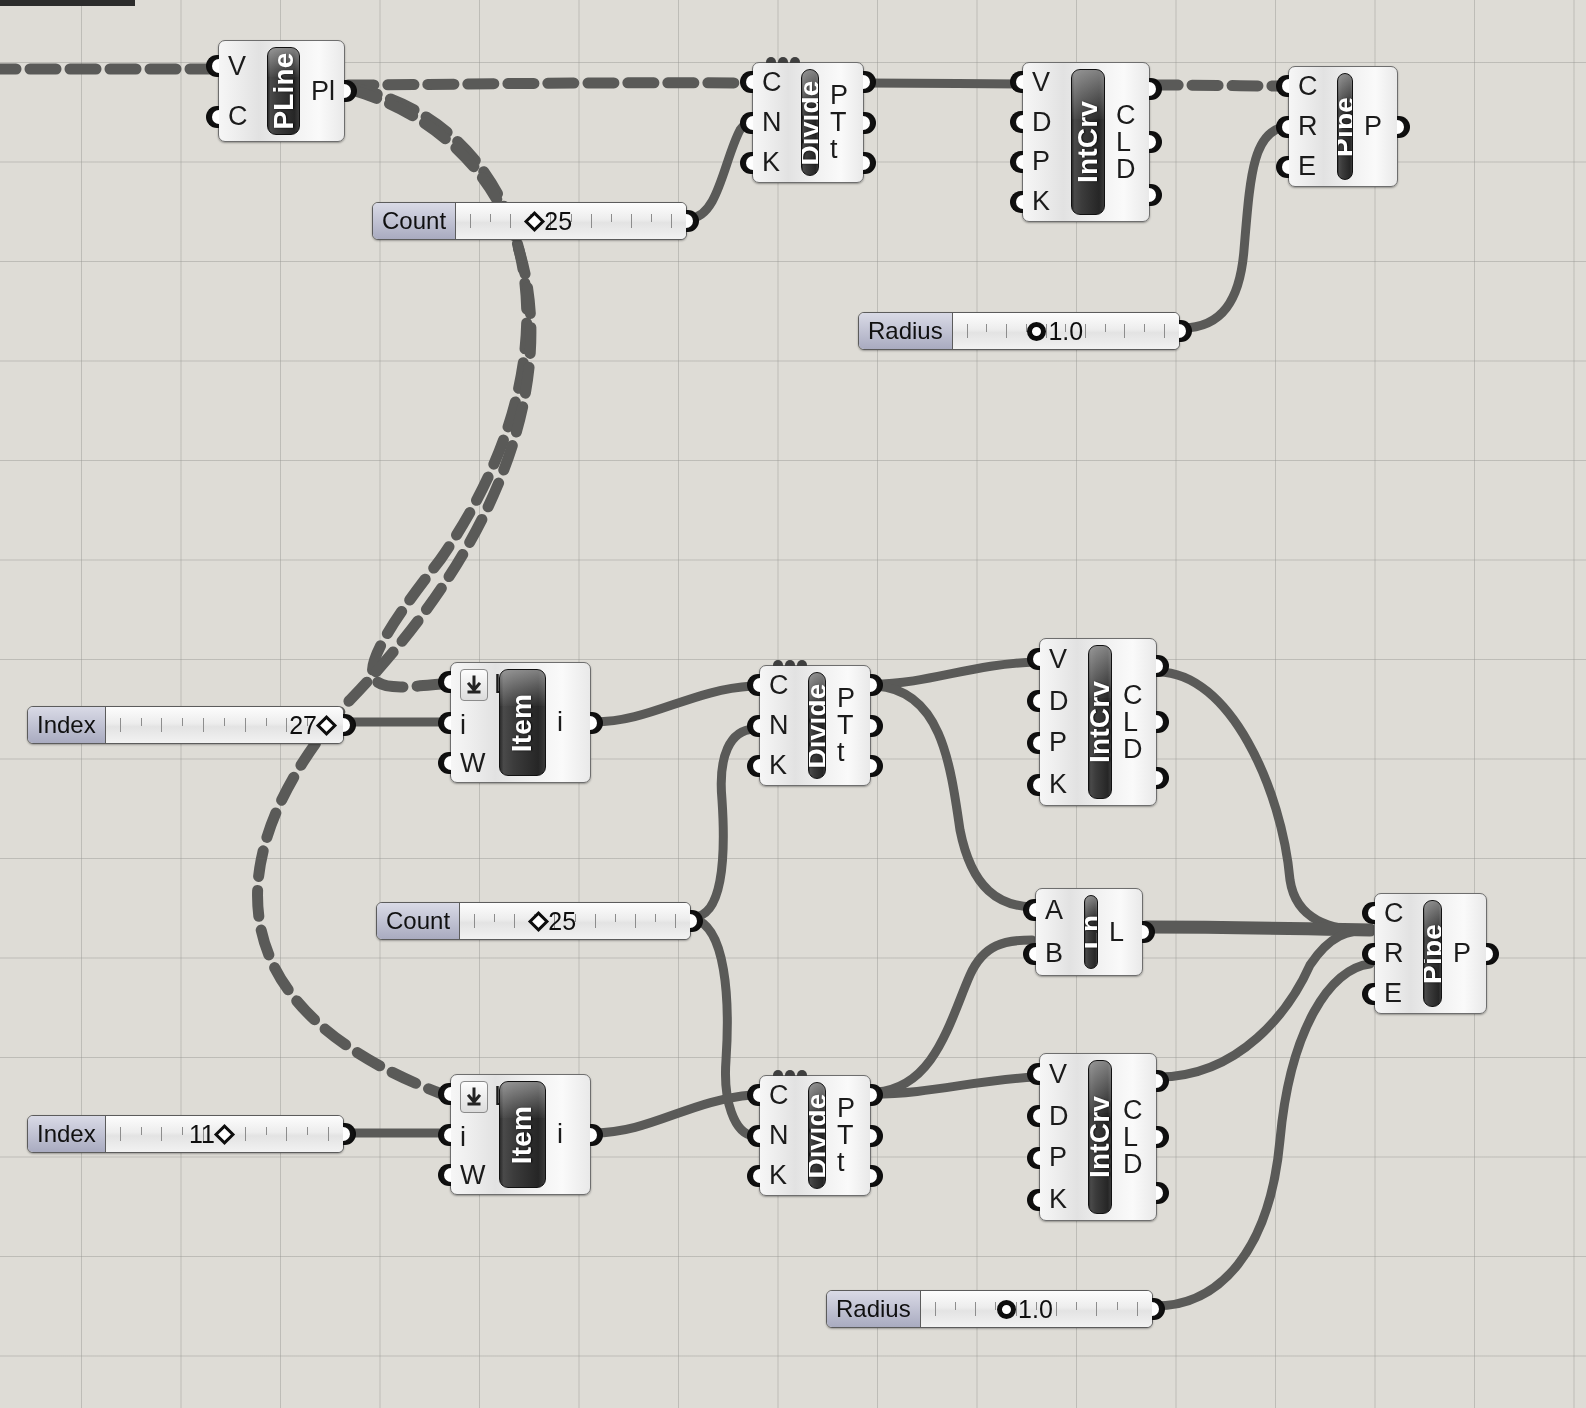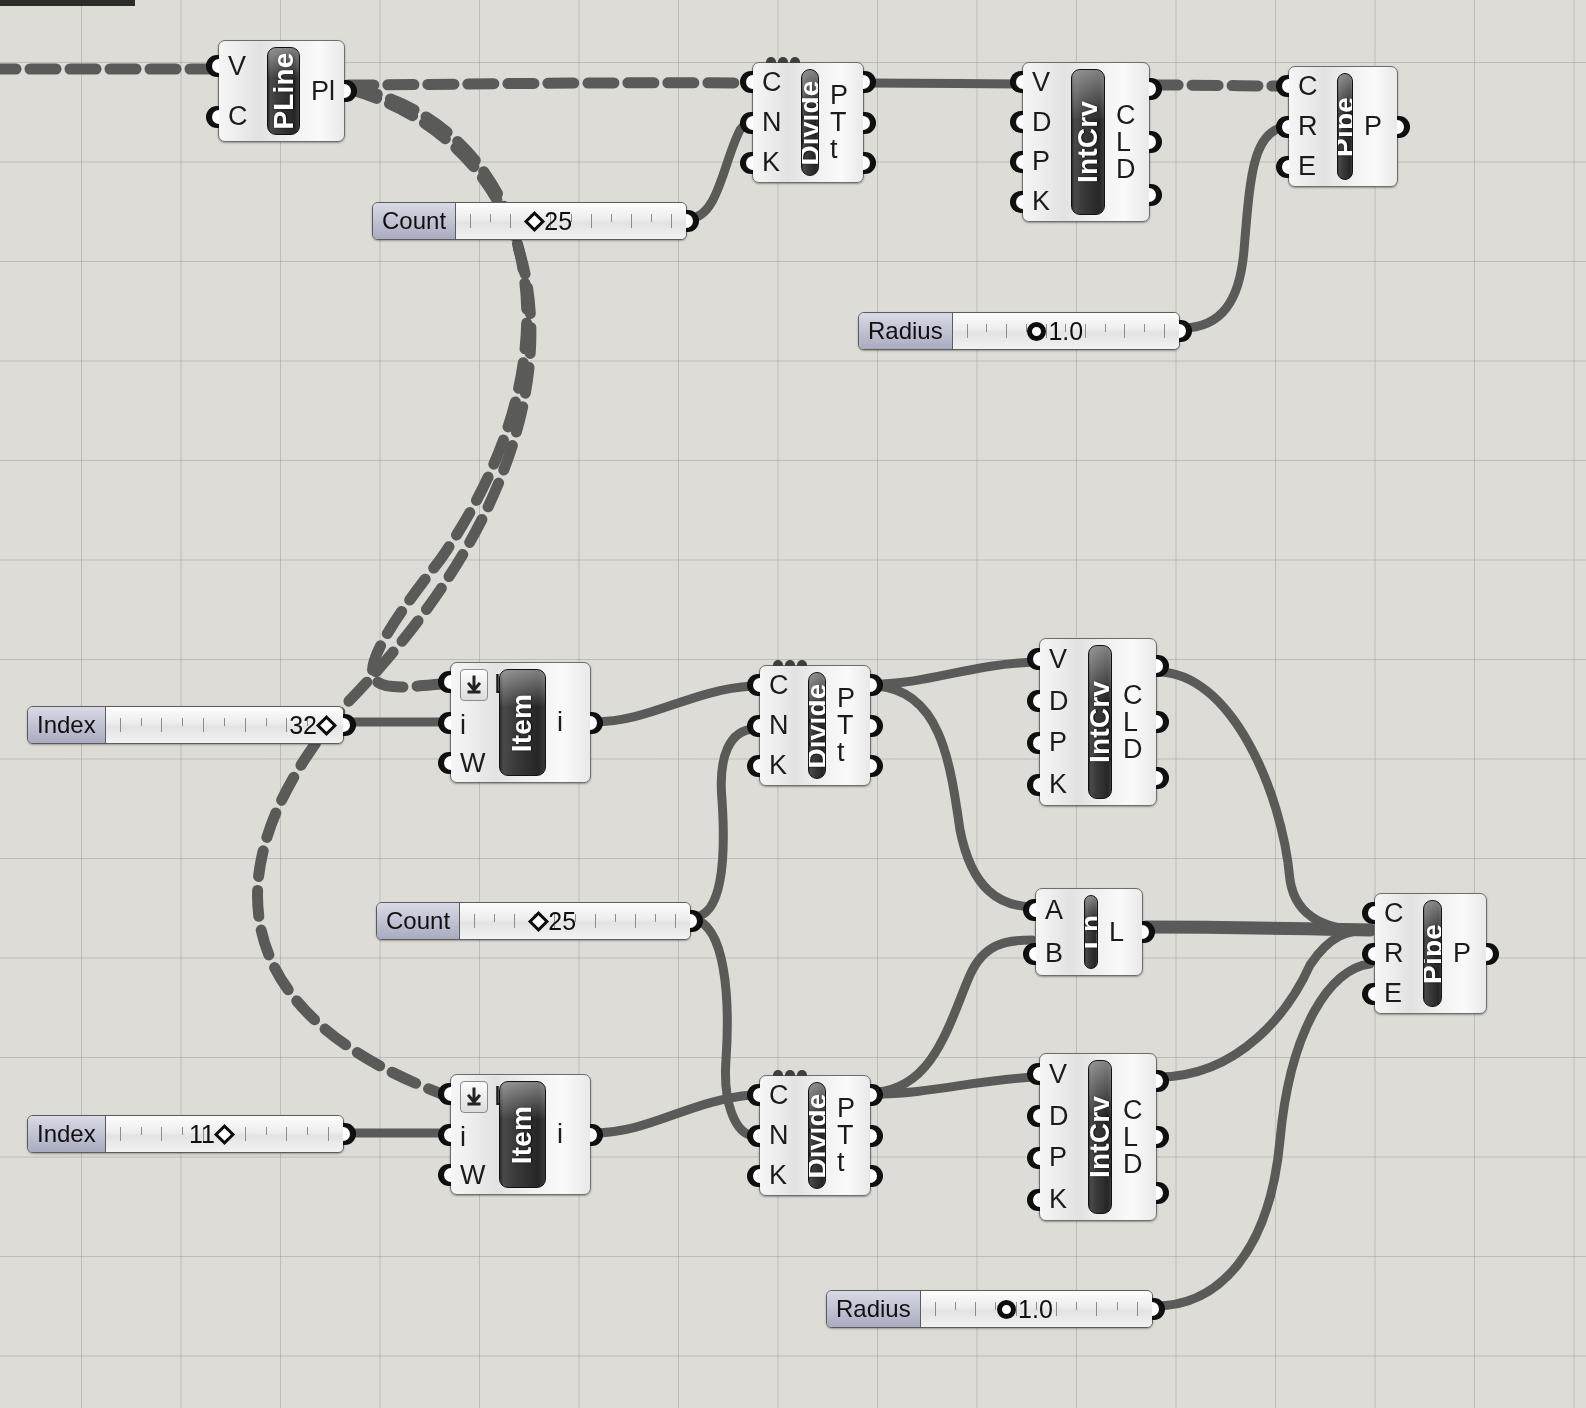--- a/index.html
+++ b/index.html
@@ -598,21 +598,21 @@
             <i class="minor"></i>
             <i class="major"></i>
             <i class="minor"></i>
             <i class="major"></i>
             <i class="minor"></i>
             <i class="major"></i>
             <i class="minor"></i>
             <i class="major"></i>
           </div>
           <div class="sl-val" style="right: 8%; transform: translateX(10px);">
-            <span>32</span>
+            <span>27</span>
             <span class="handle-diamond"></span>
           </div>
         </div>
       </div>
       <div class="nub right" style="left: 343px; top: 714px;"></div>
       <div class="slider" style="left: 376px; top: 902px; width: 315px;">
         <div class="sl-name">Count</div>
         <div class="sl-track">
           <div class="ticks">
             <i class="major"></i>

